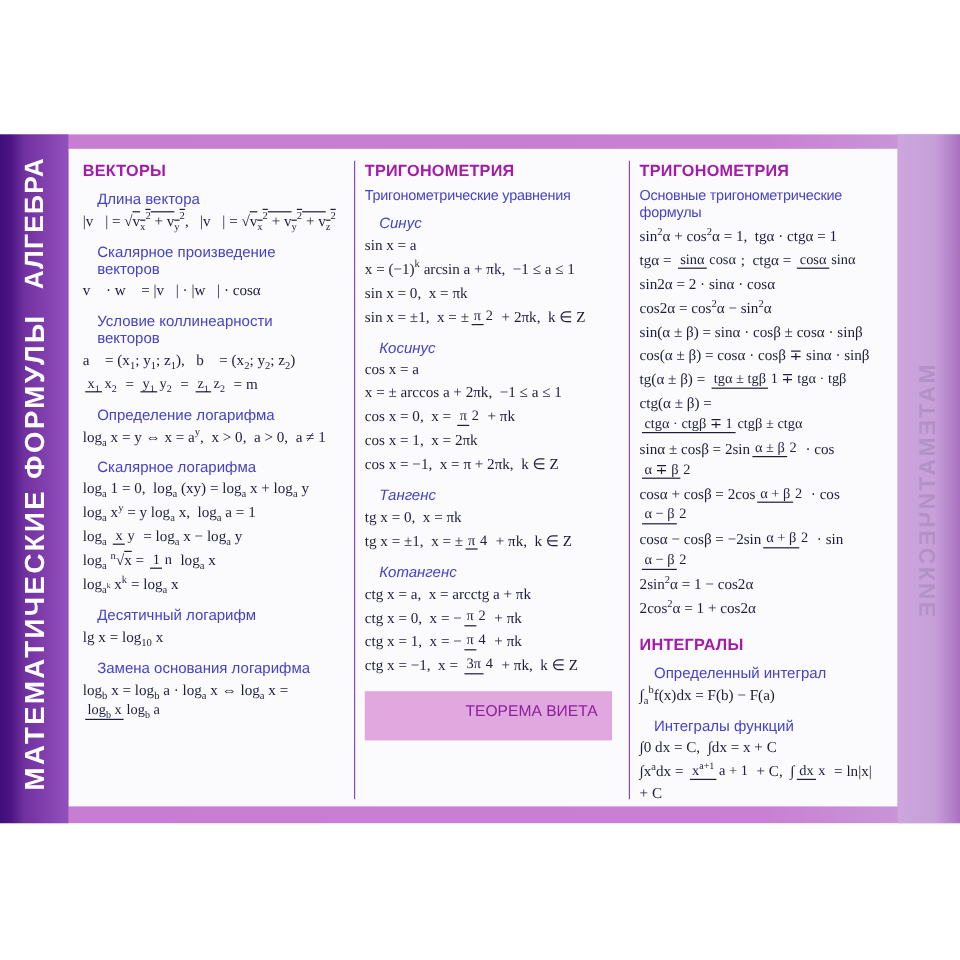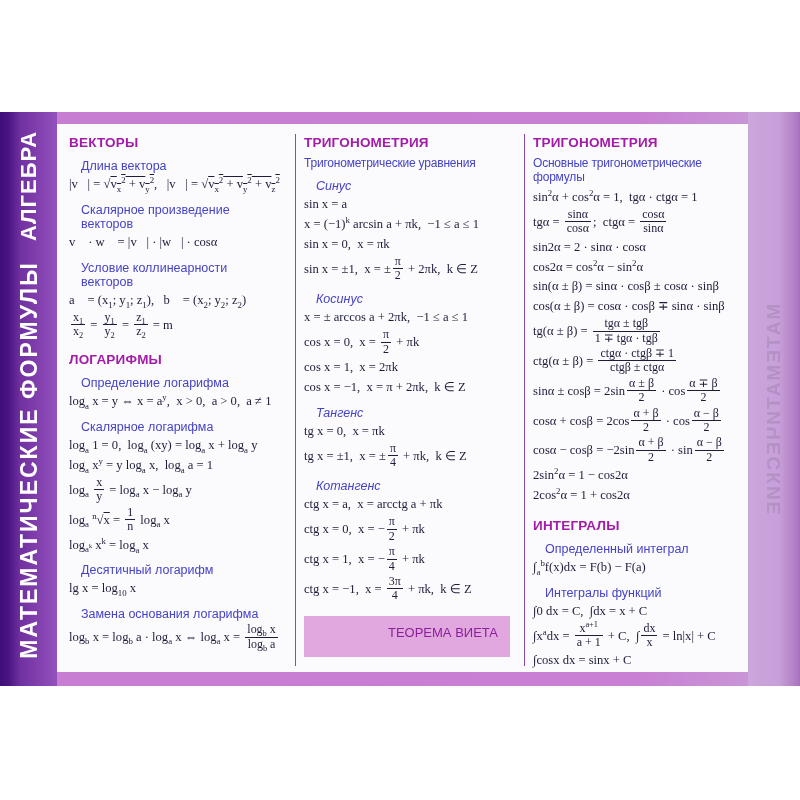--- a/index.html
+++ b/index.html
@@ -53,21 +53,21 @@
   .sec-sub{color:#4543c6;font-size:12px;margin:0 0 5px;letter-spacing:-0.2px;}
   .blk{margin:0 0 9px;}
   .blk-sub{color:#4543c6;font-size:12.5px;margin:9px 12px 3px;}
   .blk-sub.it{font-style:italic;}
   .fline{
     font-family:"Liberation Serif",serif;color:#1d1d3a;font-size:12.6px;
     line-height:1.42;margin:2px 0;white-space:pre-wrap;
   }
   .fline sup,.fline sub{font-size:0.7em;line-height:0;}
   .fr{
-    display:inline-flex;flex-direction:column;vertical-align:middle;text-align:center;
+    display:inline-flex;flex-direction:row;vertical-align:middle;text-align:center;
     margin:0 2px;line-height:1.12;font-size:0.95em;position:relative;top:-1px;
   }
   .fr .fn{border-bottom:1px solid currentColor;padding:0 2px;}
   .fr .fd{padding:0 2px;}
   .ov{text-decoration:overline;}
   .vbox{
     margin-top:12px;background:#e0a8df;padding:9px 12px 10px;width:calc(100% - 6px);
     box-sizing:border-box;
   }
   .vbox .box-title{color:#8d1f9b;font-weight:normal;font-size:13px;margin-bottom:7px;text-align:right;}
@@ -91,21 +91,20 @@
           </div>
           <div class="blk">
             <div class="blk-sub">Скалярное произведение векторов</div>
             <div class="fline">v⃗ · w⃗ = |v⃗| · |w⃗| · cosα</div>
           </div>
           <div class="blk">
             <div class="blk-sub">Условие коллинеарности векторов</div>
             <div class="fline">a⃗ = (x<sub>1</sub>; y<sub>1</sub>; z<sub>1</sub>),   b⃗ = (x<sub>2</sub>; y<sub>2</sub>; z<sub>2</sub>)</div>
             <div class="fline"><span class="fr"><span class="fn">x<sub>1</sub></span><span class="fd">x<sub>2</sub></span></span> = <span class="fr"><span class="fn">y<sub>1</sub></span><span class="fd">y<sub>2</sub></span></span> = <span class="fr"><span class="fn">z<sub>1</sub></span><span class="fd">z<sub>2</sub></span></span> = m</div>
           </div>
-          <div class="sec-title gap">ЛОГАРИФМЫ</div>
           <div class="blk">
             <div class="blk-sub">Определение логарифма</div>
             <div class="fline">log<sub>a</sub> x = y ⇔ x = a<sup>y</sup>,  x &gt; 0,  a &gt; 0,  a ≠ 1</div>
           </div>
           <div class="blk">
             <div class="blk-sub">Скалярное логарифма</div>
             <div class="fline">log<sub>a</sub> 1 = 0,  log<sub>a</sub> (xy) = log<sub>a</sub> x + log<sub>a</sub> y</div>
             <div class="fline">log<sub>a</sub> x<sup>y</sup> = y log<sub>a</sub> x,  log<sub>a</sub> a = 1</div>
             <div class="fline">log<sub>a</sub> <span class="fr"><span class="fn">x</span><span class="fd">y</span></span> = log<sub>a</sub> x − log<sub>a</sub> y</div>
             <div class="fline">log<sub>a</sub> <sup>n</sup>√<span class="ov">x</span> = <span class="fr"><span class="fn">1</span><span class="fd">n</span></span> log<sub>a</sub> x</div>
@@ -125,20 +124,21 @@
           <div class="sec-sub">Тригонометрические уравнения</div>
           <div class="blk">
             <div class="blk-sub it">Синус</div>
             <div class="fline">sin x = a</div>
             <div class="fline">x = (−1)<sup>k</sup> arcsin a + πk,  −1 ≤ a ≤ 1</div>
             <div class="fline">sin x = 0,  x = πk</div>
             <div class="fline">sin x = ±1,  x = ±<span class="fr"><span class="fn">π</span><span class="fd">2</span></span> + 2πk,  k ∈ Z</div>
           </div>
           <div class="blk">
             <div class="blk-sub it">Косинус</div>
+            <div class="fline">cos x = a</div>
             <div class="fline">x = ± arccos a + 2πk,  −1 ≤ a ≤ 1</div>
             <div class="fline">cos x = 0,  x = <span class="fr"><span class="fn">π</span><span class="fd">2</span></span> + πk</div>
             <div class="fline">cos x = 1,  x = 2πk</div>
             <div class="fline">cos x = −1,  x = π + 2πk,  k ∈ Z</div>
           </div>
           <div class="blk">
             <div class="blk-sub it">Тангенс</div>
             <div class="fline">tg x = 0,  x = πk</div>
             <div class="fline">tg x = ±1,  x = ±<span class="fr"><span class="fn">π</span><span class="fd">4</span></span> + πk,  k ∈ Z</div>
           </div>

